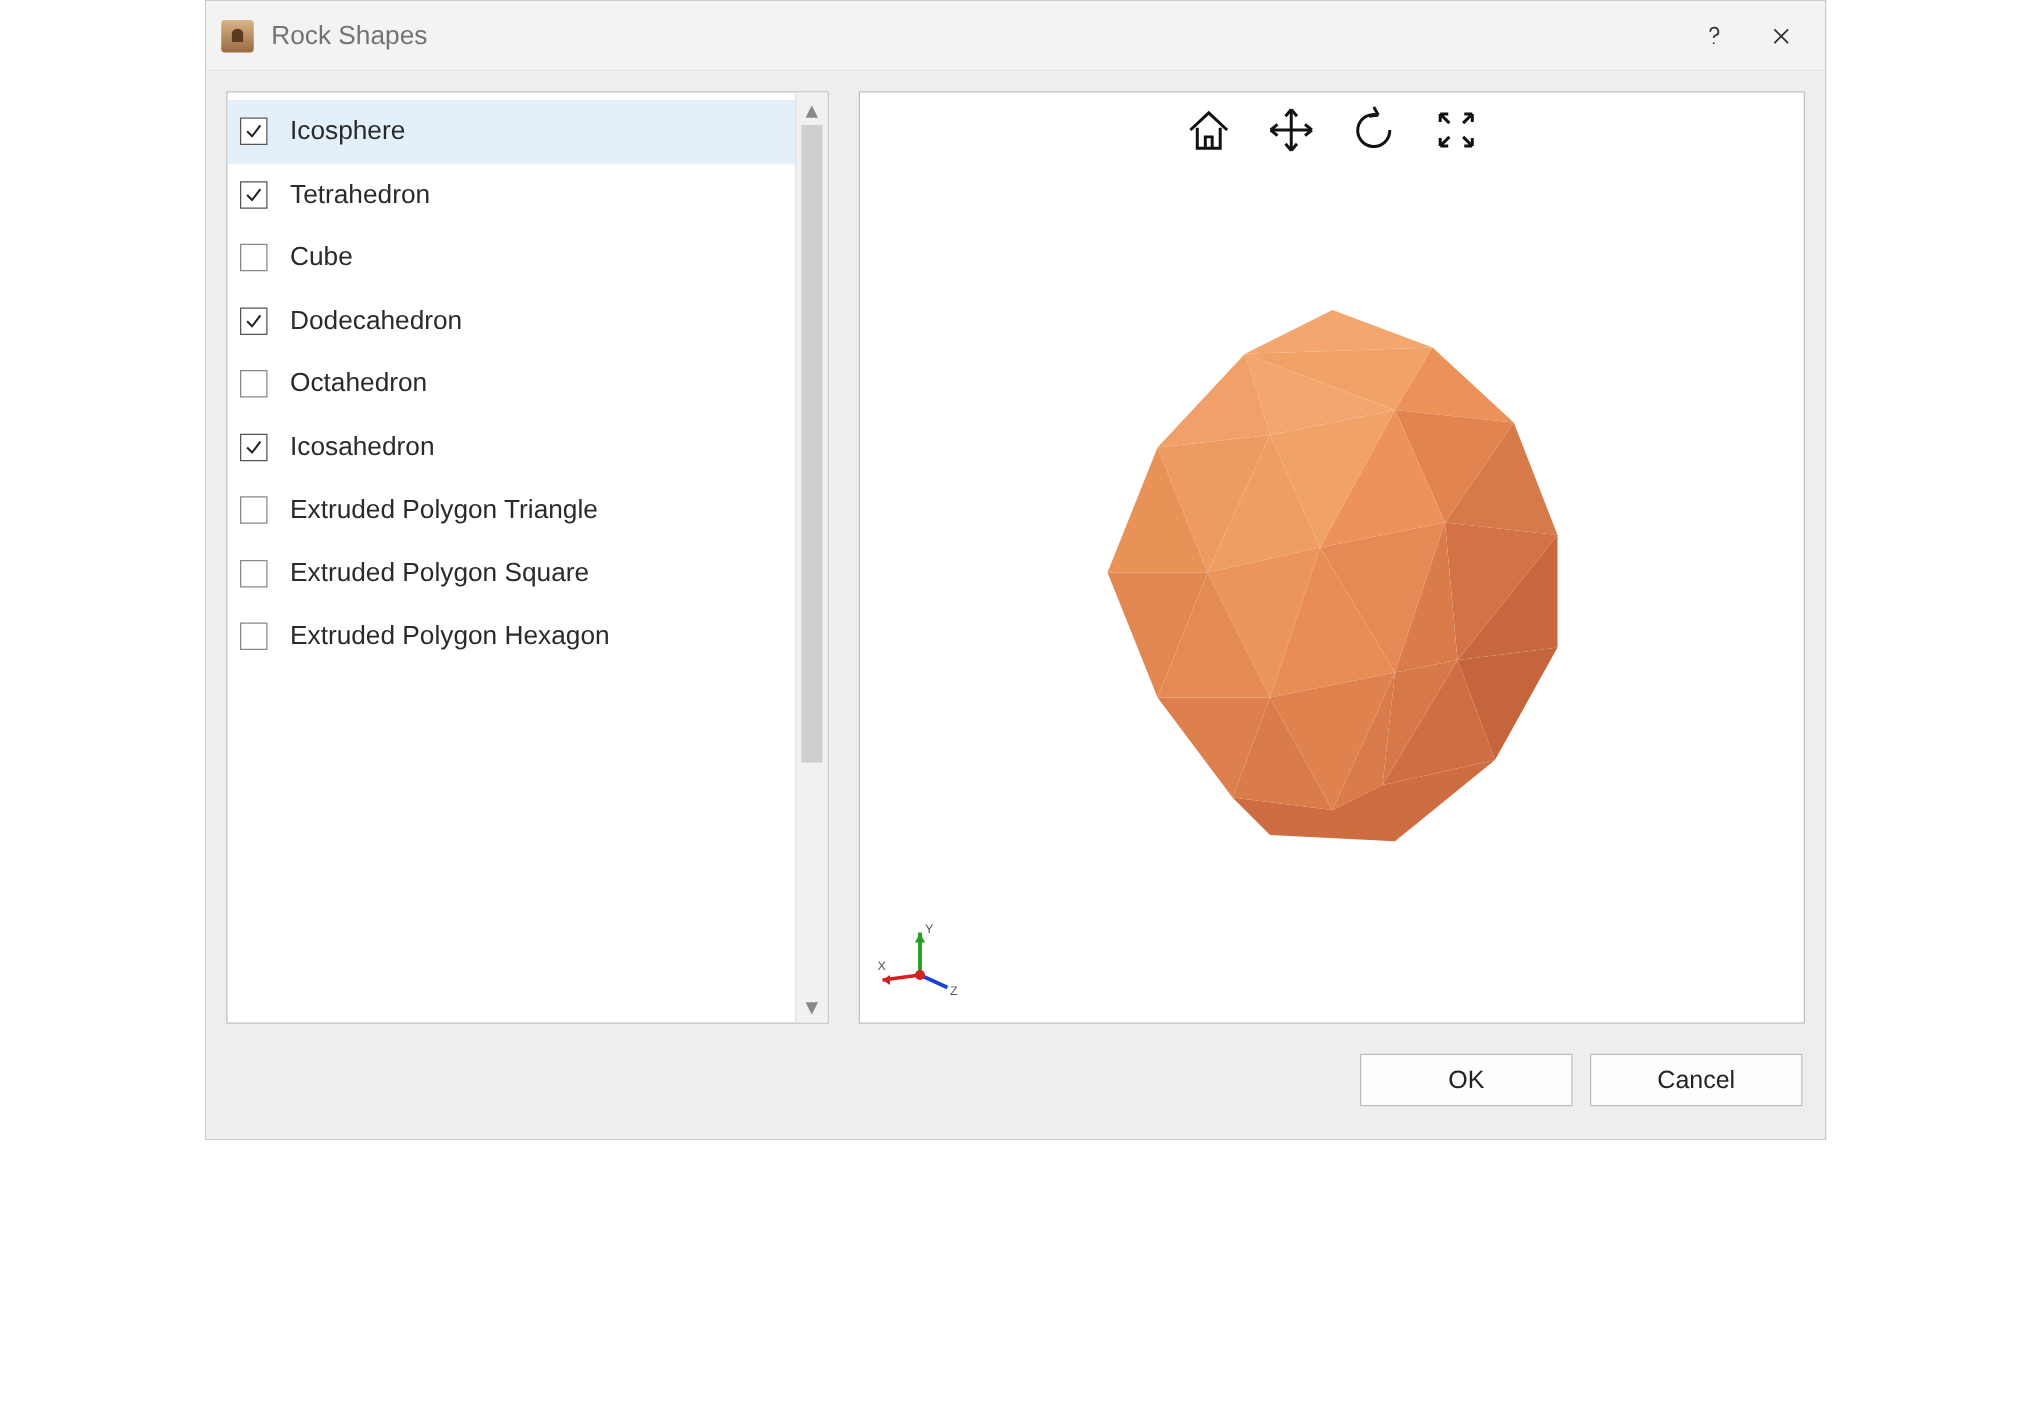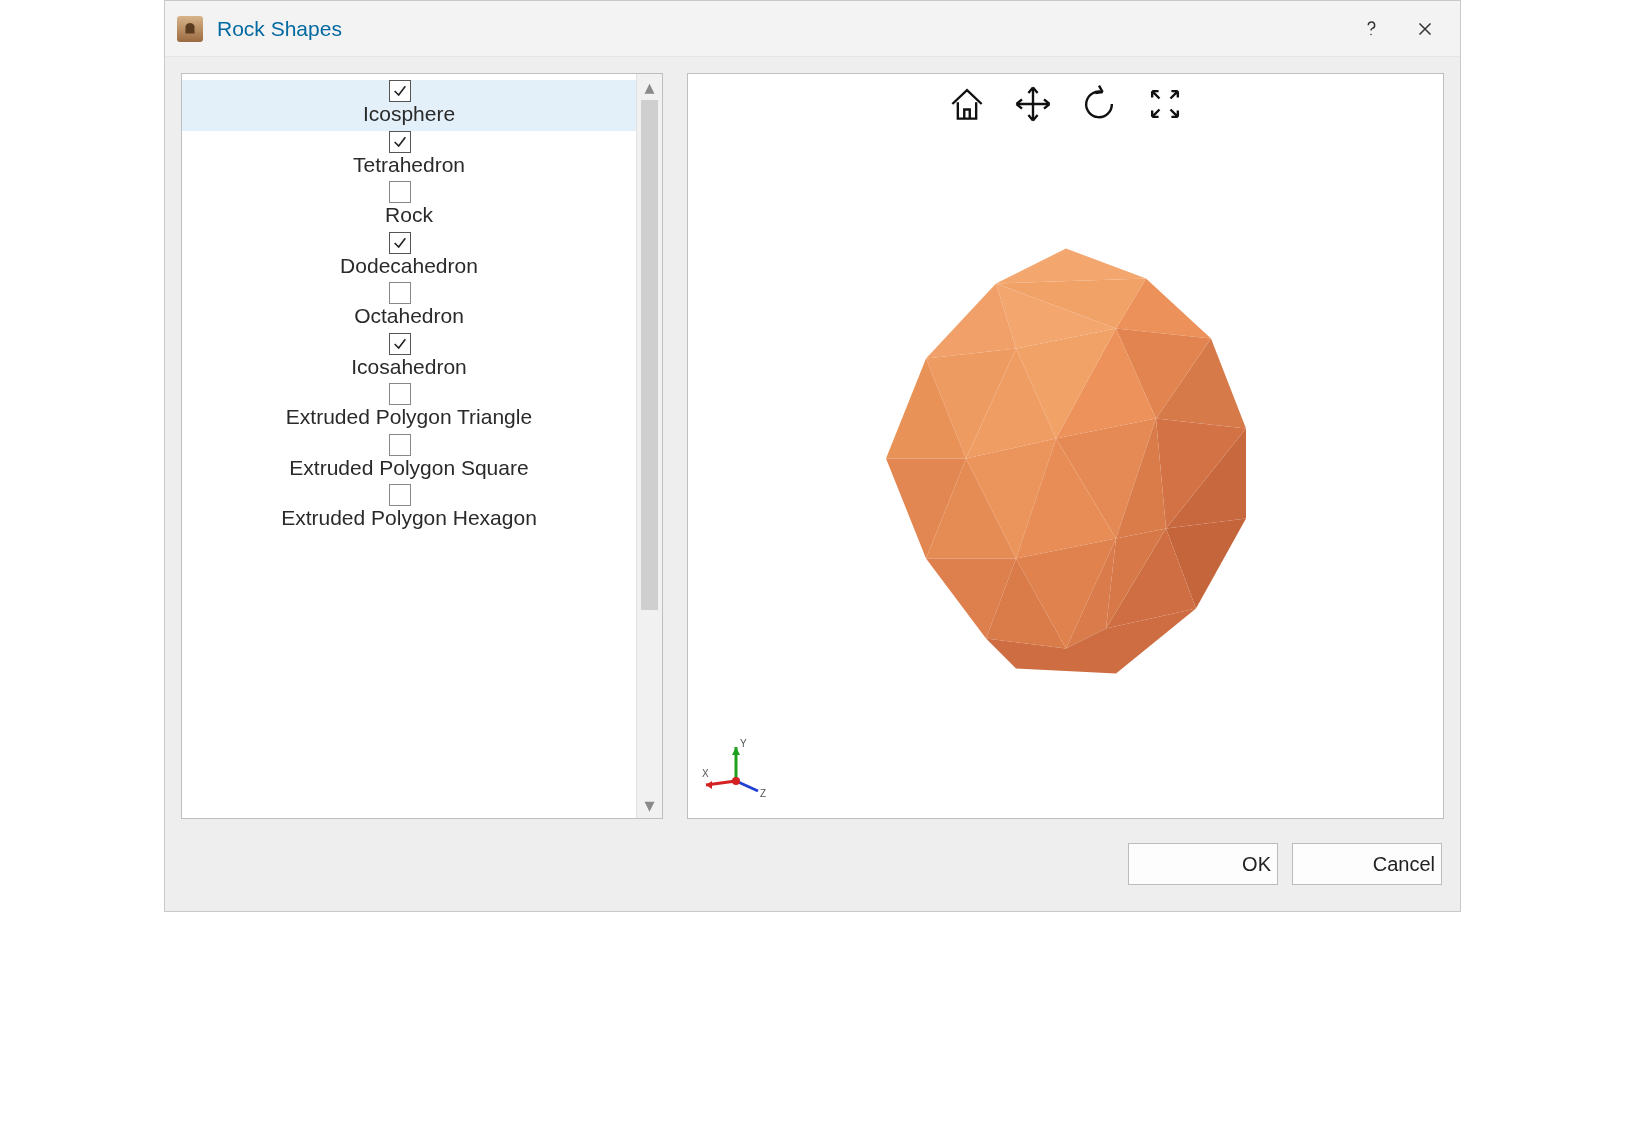--- a/index.html
+++ b/index.html
@@ -27,21 +27,21 @@
     padding:0 8px 0 12px;
     border-bottom:1px solid #e6e6e6;
   }
   .titlebar .app-icon {
     width:26px; height:26px; margin-right:14px;
     background:linear-gradient(#d8b48a,#9a6a3f);
     border-radius:3px;
     display:flex;align-items:center;justify-content:center;
   }
   .titlebar .app-icon svg{display:block;}
-  .titlebar .title { font-size:21px; color:#0369a1; flex:0 0 auto; }
+  .titlebar .title { font-size:21px; color:#737373; flex:0 0 auto; }
   .titlebar .spacer { flex:1 1 auto; }
   .titlebar .winbtn {
     width:54px; height:56px; display:flex; align-items:center; justify-content:center;
     color:#333; cursor:default;
   }
   .titlebar .winbtn svg { width:22px; height:22px; stroke:#333; stroke-width:1.6; fill:none; }
   .content {
     flex:1 1 auto;
     background:#eeeeee;
     padding:16px 16px 12px 16px;
@@ -65,21 +65,20 @@
     overflow:hidden;
     padding:6px 0;
   }
   .item {
     height:50.5px;
     display:flex;
     align-items:center;
     padding:0 10px;
     color:#2a2a2a;
     font-size:21px;
-    flex-direction:column;
   }
   .item.selected { background:#e3f0f9; }
   .chk {
     width:22px; height:22px;
     border:1.5px solid #888;
     background:#fff;
     margin-right:18px;
     display:flex;align-items:center;justify-content:center;
   }
   .chk svg{ width:16px;height:16px; stroke:#222; stroke-width:2.4; fill:none; display:none;}
@@ -128,27 +127,26 @@
   .footer {
     height:70px;
     display:flex;
     align-items:center;
     justify-content:flex-end;
     gap:14px;
     padding-right:2px;
     margin-top:10px;
   }
   .footer button {
-    width:150px; height:42px;
+    width:170px; height:42px;
     background:#fdfdfd;
     border:1px solid #bcbcbc;
     font-size:20px;
     color:#222;
     font-family:inherit;
-    text-align:right;
   }
 </style>
 </head>
 <body>
 
 <div class="window">
 
   <div class="titlebar">
     <div class="app-icon">
       <svg viewBox="0 0 24 24" width="18" height="18">
@@ -188,21 +186,21 @@
             <div class="item">
               <div class="chk checked">
                 <svg viewBox="0 0 24 24">
                   <path d="M4 12 L10 18 L20 5"></path>
                 </svg>
               </div>
               <span>Tetrahedron</span>
             </div>
             <div class="item">
               <div class="chk"></div>
-              <span>Rock</span>
+              <span>Cube</span>
             </div>
             <div class="item">
               <div class="chk checked">
                 <svg viewBox="0 0 24 24">
                   <path d="M4 12 L10 18 L20 5"></path>
                 </svg>
               </div>
               <span>Dodecahedron</span>
             </div>
             <div class="item">

